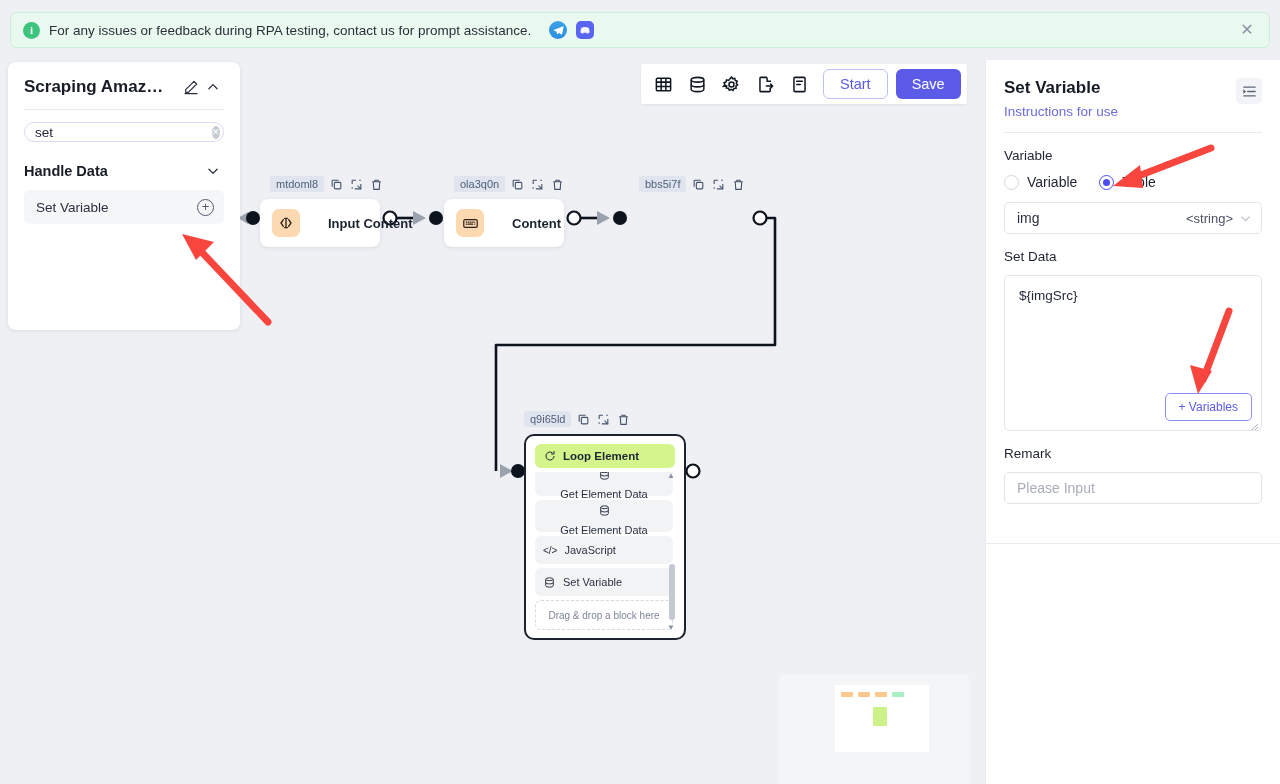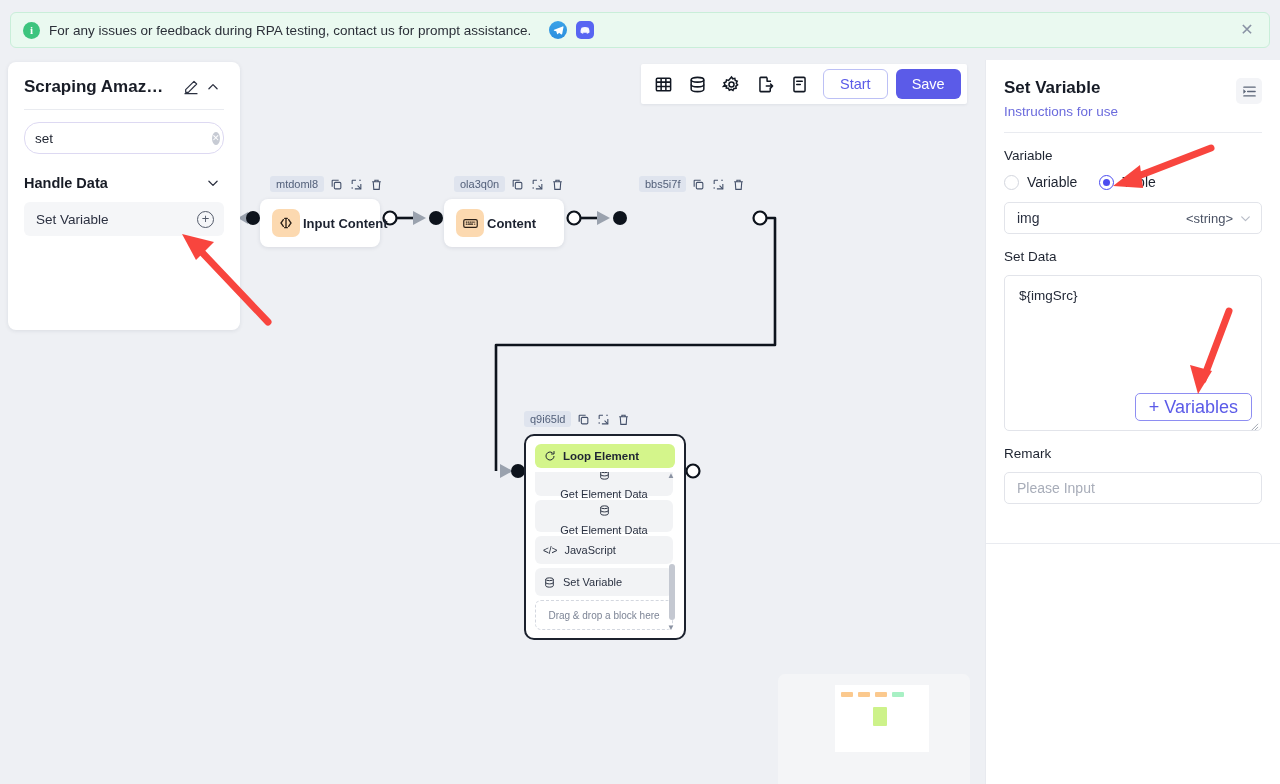--- a/index.html
+++ b/index.html
@@ -57,21 +57,21 @@
     padding: 14px 16px;
   }
   .sb-head { display: flex; align-items: center; }
   .sb-title {
     font-size: 17px; font-weight: bold; color: #181c26;
     white-space: nowrap; overflow: hidden; flex: 1;
   }
   .sb-ic { width: 22px; height: 22px; display:flex; align-items:center; justify-content:center; color:#2b3040; cursor:pointer;}
   .sb-divider { height: 1px; background: #e9ebf0; margin: 11px 0 12px; }
   .sb-search {
-    position: relative; height: 32px; border: 1px solid #ddd9f2; border-radius: 15px;
+    position: relative; height: 20px; border: 1px solid #ddd9f2; border-radius: 15px;
     display: flex; align-items: center; padding: 0 10px;
   }
   .sb-search input {
     border: none; outline: none; font-size: 13.5px; color: #222733;
     flex: 1; background: transparent; font-family: "Liberation Sans", sans-serif;
   }
   .sb-clear {
     width: 13px; height: 13px; border-radius: 50%; background: #c7cbd4; color: #fff;
     font-size: 9px; display: flex; align-items: center; justify-content: center; cursor: pointer;
   }
@@ -112,21 +112,21 @@
   
   .node-wrap { position: absolute; }
   .node-hdr { display: flex; align-items: center; gap: 5px; height: 18px; margin-bottom: 6px; padding-left: 10px; }
   .node-id {
     background: #dfe4ee; color: #53607a; font-size: 11px; border-radius: 3px;
     padding: 2px 6px; line-height: 12px;
   }
   .node-hdr-ic { width: 15px; height: 15px; display:flex; align-items:center; justify-content:center; color:#44506a; cursor:pointer;}
   .node {
     background: #fff; border-radius: 8px; height: 48px;
-    display: flex; align-items: center; gap: 3px; padding: 0 18px 0 12px;
+    display: flex; align-items: center; gap: 28px; padding: 0 18px 0 12px;
     box-shadow: 0 1px 4px rgba(20,30,60,.10);
   }
   .node-ic {
     width: 28px; height: 28px; border-radius: 7px;
     display: flex; align-items: center; justify-content: center; flex: 0 0 auto;
   }
   .node-ic.orange { background: #fcd9b0; }
   .node-ic.green { background: #b6f2c9; }
   .node-label { font-size: 13px; font-weight: bold; color: #1c2230; white-space: nowrap; }
 
@@ -208,21 +208,21 @@
     display: flex; align-items: center; padding: 0 9px 0 12px; cursor: pointer;
   }
   .p-select-val { flex: 1; font-size: 14px; color: #2a3040; }
   .p-select-type { font-size: 13px; color: #4a5264; margin-right: 6px; }
   .p-textarea {
     margin-top: 11px; height: 156px; border: 1px solid #e2e4ea; border-radius: 5px;
     position: relative; padding: 12px 14px; font-size: 13.5px; color: #242a38;
   }
   .p-var-btn {
     position: absolute; right: 9px; bottom: 9px; height: 28px; padding: 0 13px;
-    border: 1px solid #8e8ef2; border-radius: 5px; color: #5b5be8; font-size: 18px;
+    border: 1px solid #8e8ef2; border-radius: 5px; color: #5b5be8; font-size: 12px;
     display: flex; align-items: center; cursor: pointer; background:#fff;
   }
   .resize-grip { position: absolute; right: 2px; bottom: 2px; width: 9px; height: 9px; }
   .p-input {
     margin-top: 11px; height: 32px; border: 1px solid #e2e4ea; border-radius: 5px;
     display: flex; align-items: center; padding: 0 12px;
   }
   .p-input input {
     border: none; outline: none; width: 100%; font-size: 14px; color: #2a3040;
     font-family: "Liberation Sans", sans-serif; background: transparent;

